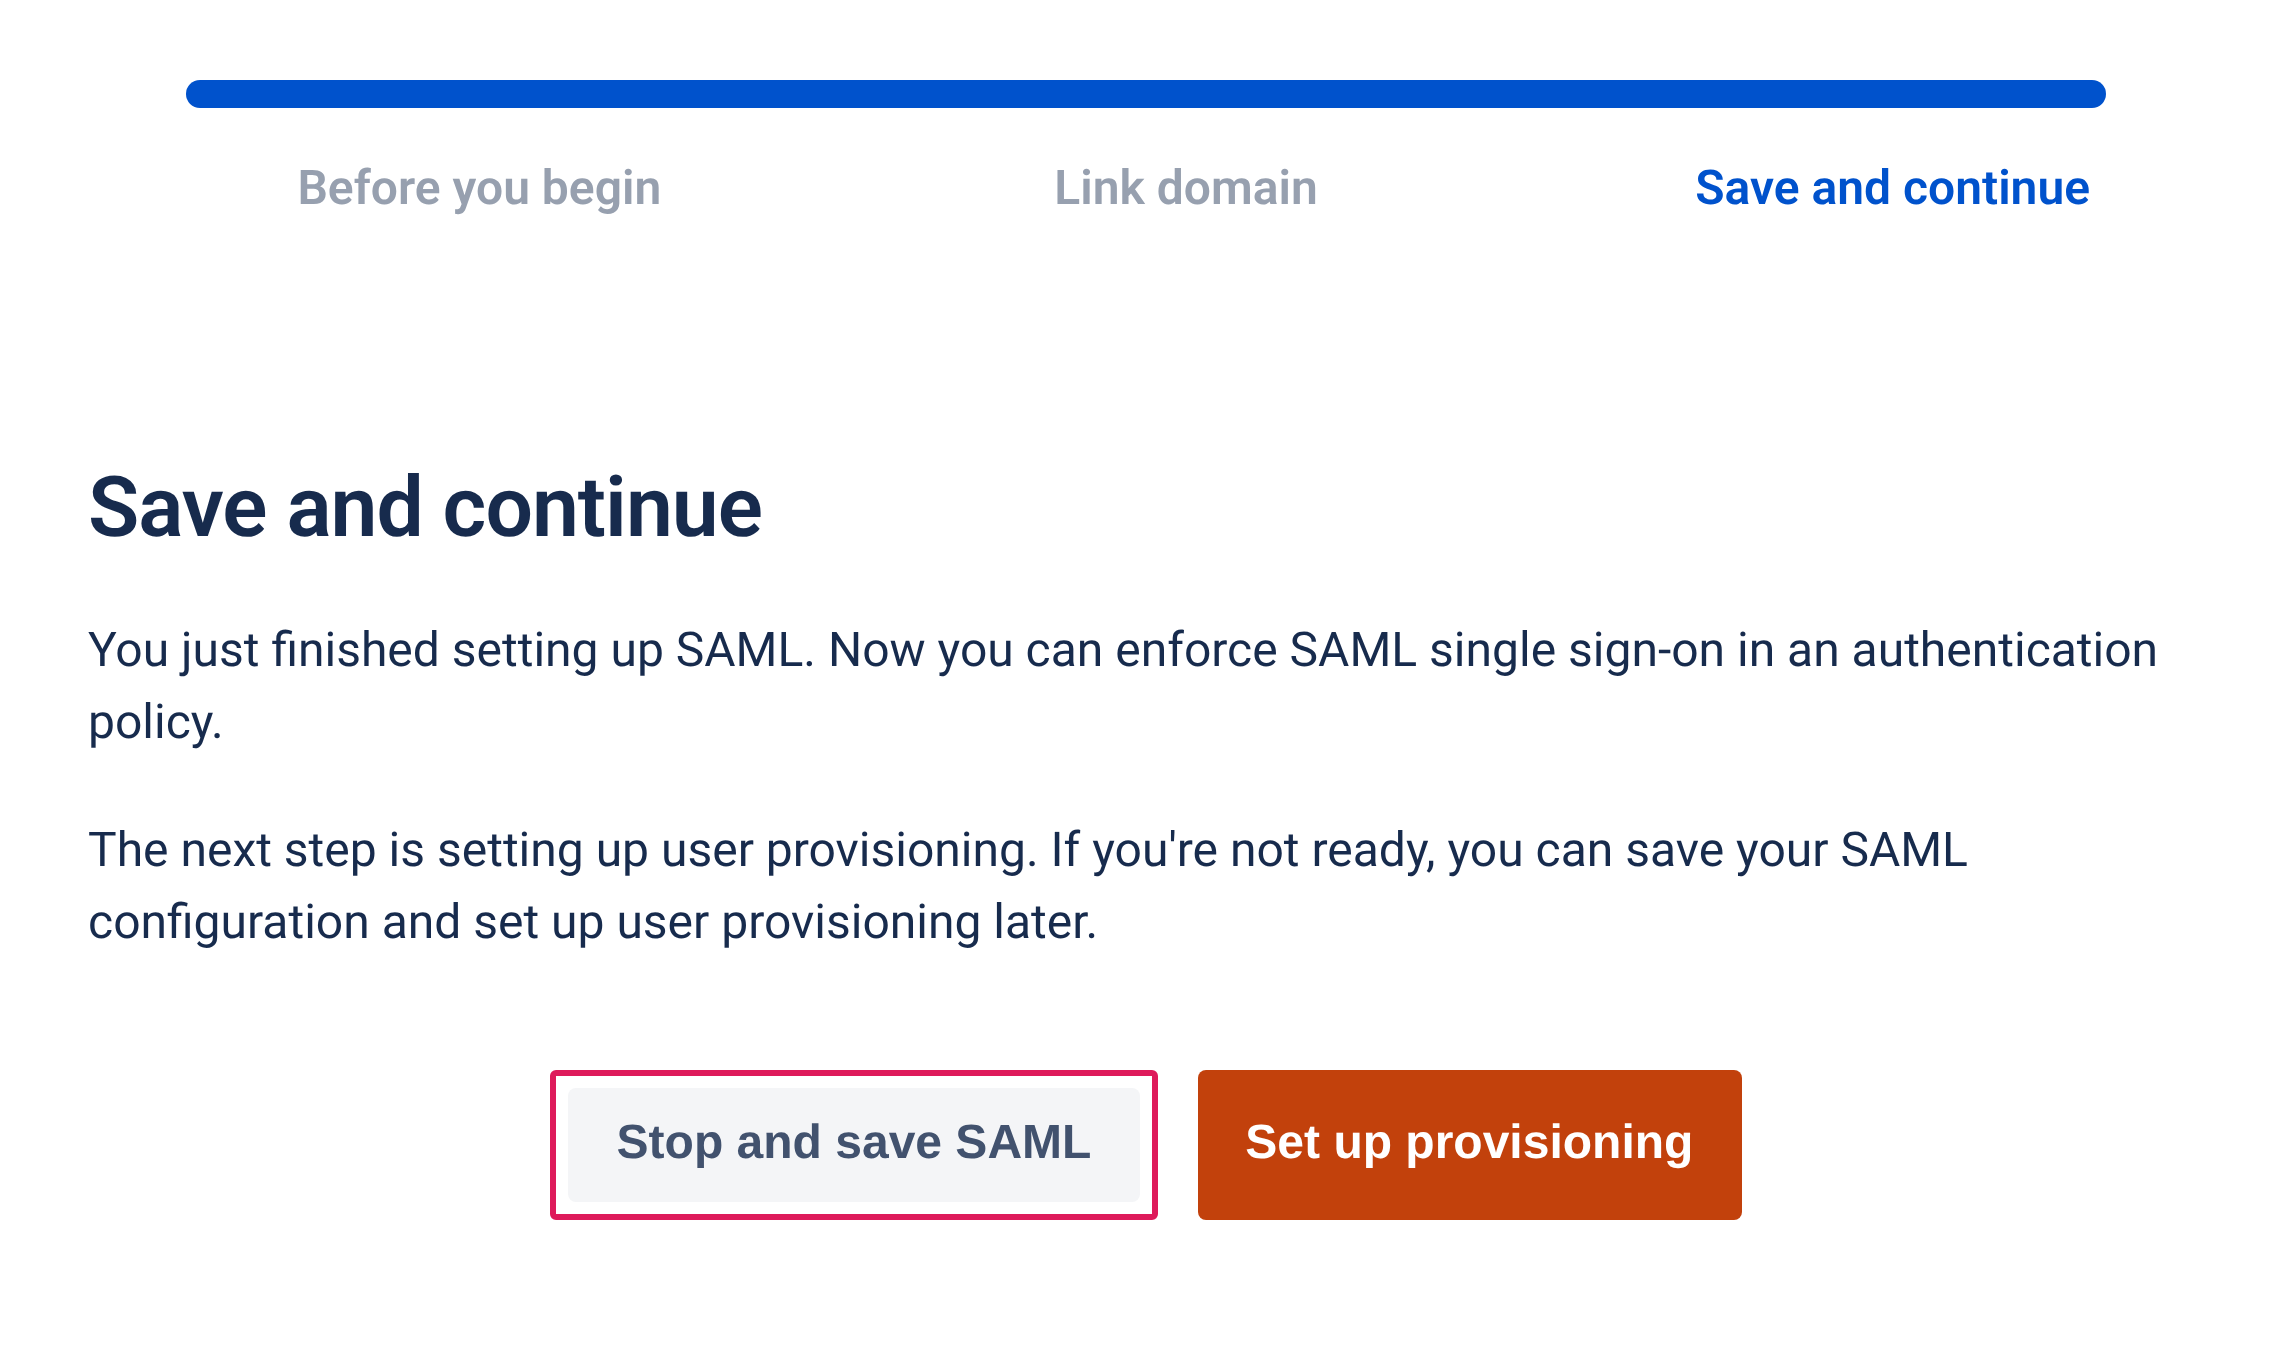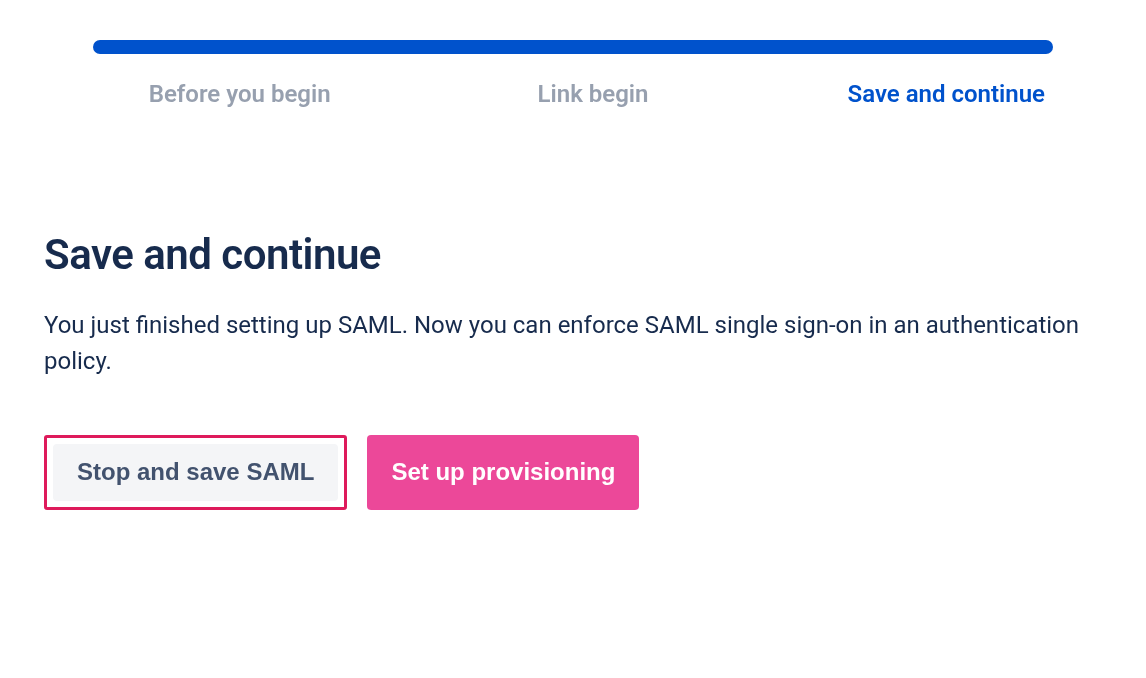--- a/index.html
+++ b/index.html
@@ -55,69 +55,70 @@
     }
     .paragraph {
       font-size: 24px;
       color: #172b4d;
       line-height: 1.5;
       margin-bottom: 28px;
       margin-top: 16px;
     }
     .button-row {
       display: flex;
-      justify-content: flex-start;
+      justify-content: center;
       gap: 20px;
       margin-top: 56px;
     }
     .btn {
       font-size: 24px;
       font-weight: 600;
       padding: 14px 24px;
       border-radius: 4px;
       cursor: pointer;
       border: none;
       line-height: 1.2;
     }
     .btn-secondary {
       background: #f4f5f7;
       color: #42526e;
     }
     .btn-primary {
-      background: #ec4899;
+      background: #c2410c;
       color: #ffffff;
     }
     .highlight-box {
       border: 3px solid #de1a5b;
       border-radius: 3px;
       padding: 6px;
       display: inline-block;
     }
   </style>
 </head>
 <body>
 
 <div class="progress-container">
   <div class="progress-bar"></div>
   <div class="steps">
     <div class="step">
       <span>Before you begin</span>
     </div>
     <div class="step">
-      <span>Link begin</span>
+      <span>Link domain</span>
     </div>
     <div class="step active">
       <span>Save and continue</span>
     </div>
   </div>
 </div>
 
 <div class="content">
   <h1 class="heading">Save and continue</h1>
   <p class="paragraph">You just finished setting up SAML. Now you can enforce SAML single sign-on in an authentication policy.</p>
+  <p class="paragraph">The next step is setting up user provisioning. If you're not ready, you can save your SAML configuration and set up user provisioning later.</p>
 
   <div class="button-row">
     <span class="highlight-box">
       <button class="btn btn-secondary">Stop and save SAML</button>
     </span>
     <button class="btn btn-primary">Set up provisioning</button>
   </div>
 </div>
 
 </body></html>

